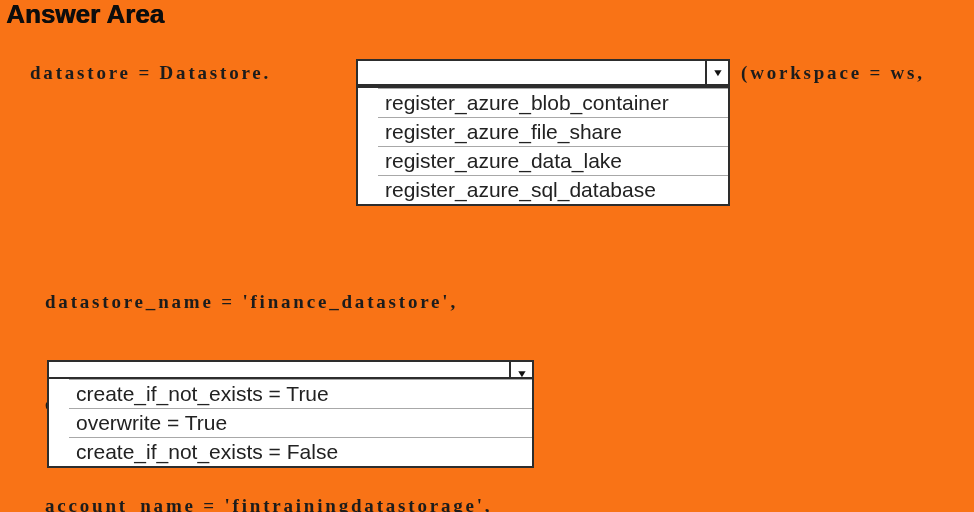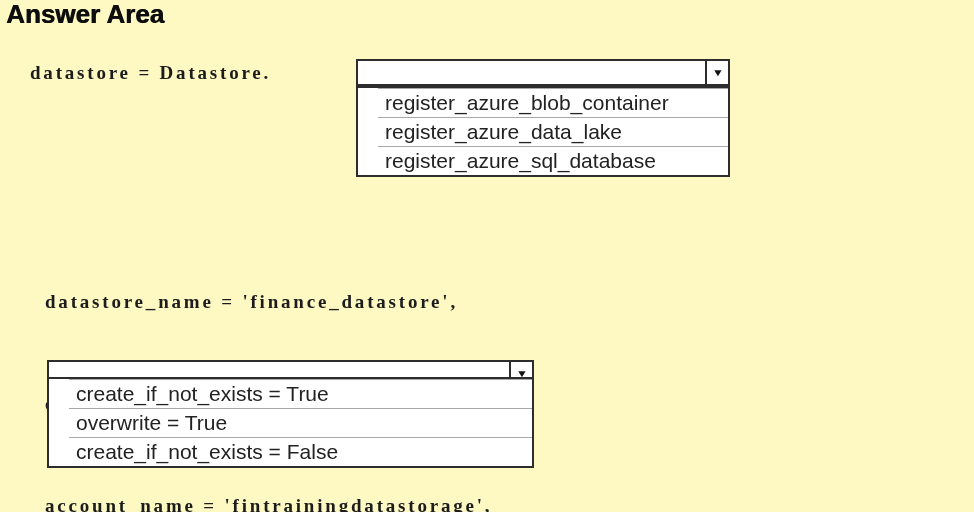--- a/index.html
+++ b/index.html
@@ -5,21 +5,21 @@
   html, body {
     margin: 0;
     padding: 0;
     background: #ffffff;
     font-family: "Liberation Sans", sans-serif;
   }
   .canvas {
     position: relative;
     width: 974px;
     height: 512px;
-    background: #fef9c3;
+    background: #f97316;
     overflow: hidden;
     color: #1a1a1a;
   }
 
   
   .page-title {
     position: absolute;
     left: 6px;
     top: 0;
     margin: 0;
@@ -119,23 +119,25 @@
 
   <div class="code code-prefix">datastore = Datastore.</div>
 
   <div class="dropdown dd1">
     <div class="dd-value"></div>
     <div class="dd-btn">
       <span class="dd-arrow">▼</span>
     </div>
   </div>
 
+  <div class="code code-suffix">(workspace = ws,</div>
 
   <div class="options list1">
     <div class="opt">register_azure_blob_container</div>
+    <div class="opt">register_azure_file_share</div>
     <div class="opt">register_azure_data_lake</div>
     <div class="opt">register_azure_sql_database</div>
   </div>
 
   <div class="code code-args">
     <div>datastore_name = 'finance_datastore',</div>
     <div>container_name = 'finance-data',</div>
     <div>account_name = 'fintrainingdatastorage',</div>
     
   </div>

